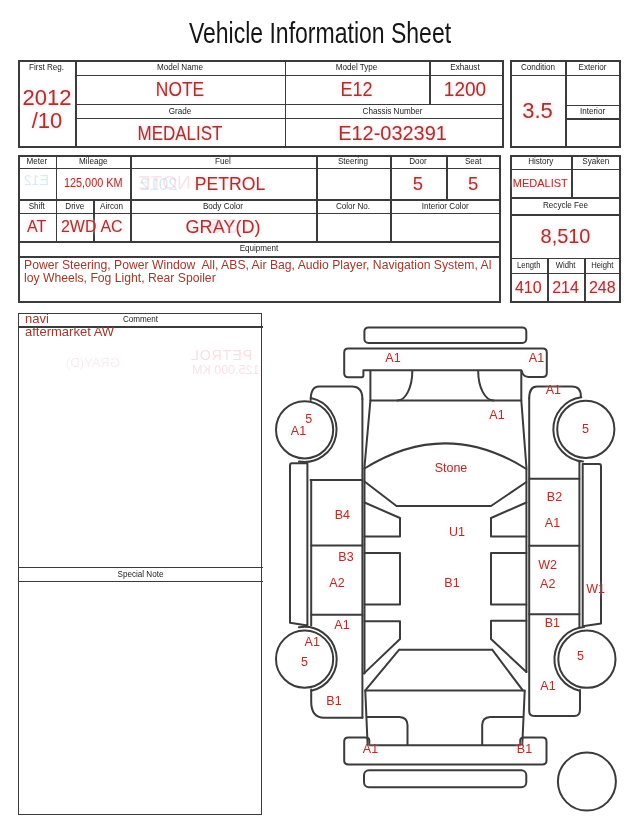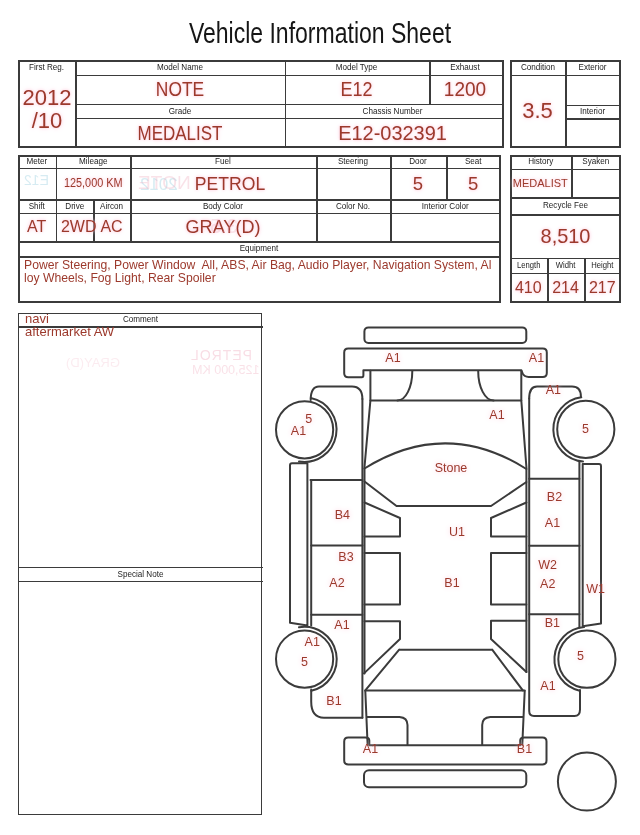--- a/index.html
+++ b/index.html
@@ -127,21 +127,21 @@
 
 <div class="rd" style="left:509.5px;top:222px;width:111px;font-size:21px;line-height:28px;transform:scaleX(.95);">8,510</div>
 <div class="hd" style="left:509.5px;top:257.5px;width:37.5px;line-height:15px;font-size:8.5px;">Length</div>
 <div class="hd" style="left:547px;top:257.5px;width:37px;line-height:15px;font-size:8.5px;">Widht</div>
 <div class="hd" style="left:584px;top:257.5px;width:36.5px;line-height:15px;font-size:8.5px;">Height</div>
 
 <div class="rd" style="left:509.5px;top:274px;width:37.5px;font-size:16px;line-height:28px;">410</div>
 
 <div class="rd" style="left:547px;top:274px;width:37px;font-size:16px;line-height:28px;">214</div>
 
-<div class="rd" style="left:584px;top:274px;width:36.5px;font-size:16px;line-height:28px;">217</div>
+<div class="rd" style="left:584px;top:274px;width:36.5px;font-size:16px;line-height:28px;">248</div>
 
 <div class="bx" style="left:17.8px;top:312.5px;width:242.2px;height:500px;border-width:1.5px;"></div>
 <div class="ln" style="left:17.8px;top:326px;width:245.2px;height:1.5px;"></div>
 <div class="ln" style="left:17.8px;top:566.7px;width:245.2px;height:1.5px;"></div>
 <div class="ln" style="left:17.8px;top:580.8px;width:245.2px;height:1.5px;"></div>
 <div class="hd" style="left:17.8px;top:312.5px;width:245px;line-height:13.5px;">Comment</div>
 <div class="hd" style="left:17.8px;top:566.7px;width:245px;line-height:14px;">Special Note</div>
 
 <div class="rd" style="left:25px;top:313px;width:230px;font-size:13px;line-height:12.6px;text-align:left;text-shadow:none;">navi<br>aftermarket AW</div>
 

